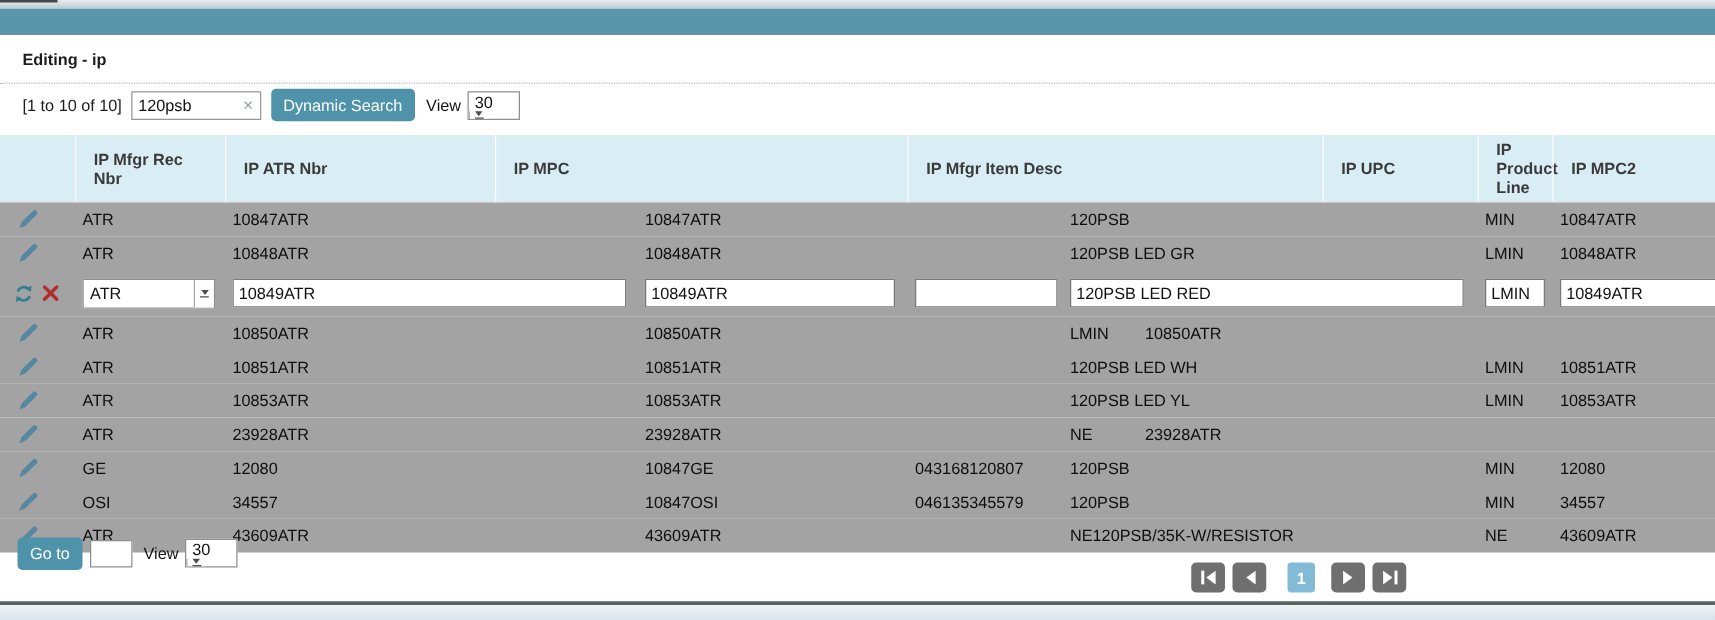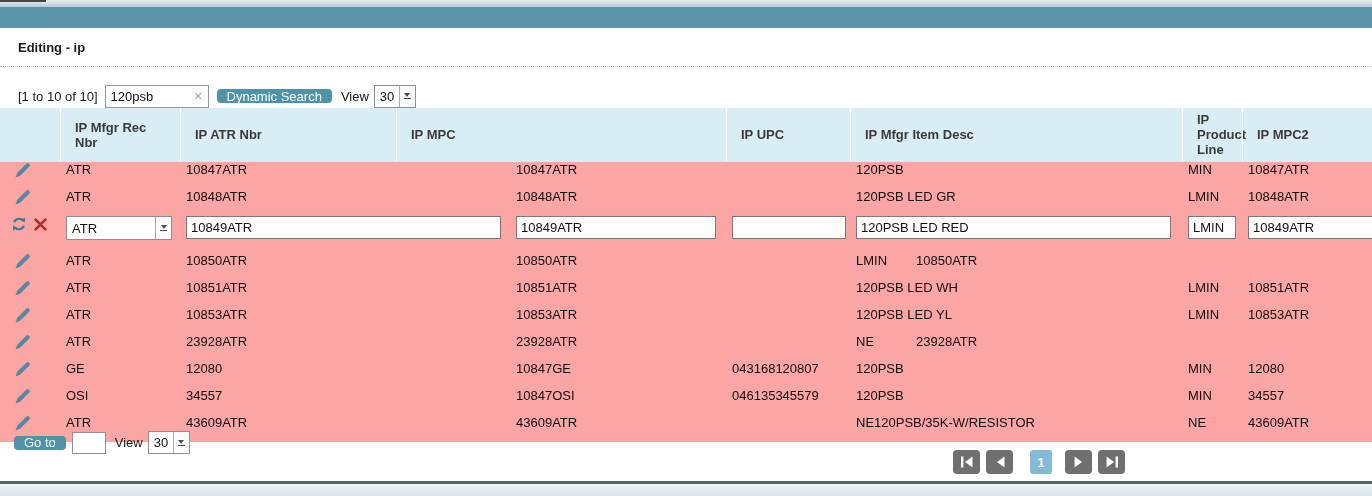--- a/index.html
+++ b/index.html
@@ -8,52 +8,52 @@
 
   
   .topstrip{position:absolute;top:0;left:0;right:0;height:7px;background:linear-gradient(#e7edef,#b7ccd4);}
   .topdark{position:absolute;top:0;left:0;width:46px;height:2px;background:#474747;}
   .tealbar{position:absolute;top:7px;left:0;right:0;height:21px;background:#5b95a9;}
 
   .page-title{position:absolute;top:40px;left:18px;font-size:13px;font-weight:bold;color:#1c1c1c;}
   .dotline{position:absolute;top:66px;left:0;right:0;border-top:1px dotted #b6b6b6;height:0;}
 
   
-  .toolbar{position:absolute;top:82px;left:18px;height:28px;display:flex;align-items:center;}
+  .toolbar{position:absolute;top:70px;left:18px;height:28px;display:flex;align-items:center;}
   .range{font-size:13px;color:#1c1c1c;margin-right:7px;white-space:nowrap;}
   .searchbox{width:104px;height:23px;border:1px solid #979797;background:#fff;display:flex;align-items:center;padding:0 5px;box-sizing:border-box;}
   .searchbox input{border:none;outline:none;width:78px;font-size:13px;font-family:inherit;color:#111;padding:0;background:transparent;}
   .clear-x{margin-left:auto;color:#9aa0a4;font-size:14px;line-height:1;cursor:default;}
-  .btn{background:#4e93aa;color:#fff;font-size:13px;border:none;border-radius:4px;height:14px;
+  .btn{background:#4e93aa;color:#fff;font-size:13px;border:none;border-radius:4px;height:26px;
        display:inline-flex;align-items:center;padding:0 10px;font-family:inherit;}
   .btn-search{margin-left:8px;}
   .lbl{font-size:13px;color:#141414;margin-left:9px;}
   .fselect{height:23px;border:1px solid #8f8f8f;background:#fff;display:inline-flex;align-items:stretch;box-sizing:border-box;}
-  .sel-sm{width:42px;margin-left:5px;}
+  .sel-sm{width:42px;margin-left:5px;flex-direction:column;}
   .sel-text{flex:1;display:flex;align-items:center;padding-left:5px;font-size:13px;color:#111;overflow:hidden;}
   .sel-arrow{width:15px;border-left:1px solid #ababab;display:flex;flex-direction:column;align-items:center;justify-content:center;gap:1px;background:#fdfdfd;}
   .tri{width:0;height:0;border-left:3.5px solid transparent;border-right:3.5px solid transparent;border-top:4px solid #4c4c4c;}
   .bar{width:7px;height:1px;background:#4c4c4c;}
 
   
   .table{position:absolute;top:108px;left:0;width:1372px;}
   .thead{display:flex;background:#d9edf4;height:53px;border-bottom:1px solid #e4e4e4;}
   .th{display:flex;align-items:center;padding:0 14px;box-sizing:border-box;font-size:13px;font-weight:bold;
       color:#3a3a3a;line-height:15px;border-left:1px solid #fff;}
   .th:first-child{border-left:none;}
   .col-actions{width:60px;flex:0 0 auto;}
   .col-mfgr{width:120px;flex:0 0 auto;}
   .col-mpc{width:330px;flex:0 0 auto;}
   .col-atr{width:216px;flex:0 0 auto;}
   .col-upc{width:124px;flex:0 0 auto;}
   .col-desc{width:332px;flex:0 0 auto;}
   .col-line{width:60px;flex:0 0 auto;}
   .col-mpc2{width:112px;flex:0 0 auto;overflow:visible;}
 
-  .trow{display:flex;align-items:flex-start;height:27px;background:#fca5a5;}
+  .trow{display:flex;align-items:center;height:27px;background:#a3a3a3;}
   .trow.editing{height:37px;}
   .cell{padding:0 6px;box-sizing:border-box;font-size:13px;color:#0e0e0e;white-space:nowrap;overflow:hidden;}
   .cell.col-mpc2{overflow:visible;}
   .cell.col-actions{display:flex;align-items:center;padding-left:14px;gap:8px;overflow:visible;}
   .trow.editing .cell.col-actions{padding-left:11px;gap:7px;}
   .icon{display:inline-flex;align-items:center;line-height:0;}
 
   .edin{height:23px;border:1px solid #7a7a7a;box-sizing:border-box;font-size:13px;font-family:inherit;
         color:#111;padding:0 4px;background:#fff;outline:none;}
   .ed-mpc{width:315px;} .ed-atr{width:200px;} .ed-upc{width:114px;} .ed-desc{width:315px;}
@@ -102,22 +102,22 @@
         </span>
     </span>
   </div>
 
   <div class="table">
     <div class="thead">
       <div class="th col-actions"></div>
       <div class="th col-mfgr">IP Mfgr Rec Nbr</div>
       <div class="th col-atr">IP ATR Nbr</div>
       <div class="th col-mpc">IP MPC</div>
+      <div class="th col-desc">IP Mfgr Item Desc</div>
       <div class="th col-upc">IP UPC</div>
-      <div class="th col-desc">IP Mfgr Item Desc</div>
       <div class="th col-line">IP Product Line</div>
       <div class="th col-mpc2">IP MPC2</div>
     </div>
     <div>
         <div class="trow">
           <div class="cell col-actions">
             <span class="icon">
               <svg width="17" height="17" viewBox="0 0 17 17">
                 <path d="M1.5 15.5 L3.2 10.8 L12.5 1.6 A1.6 1.6 0 0 1 14.8 1.6 L15.4 2.2 A1.6 1.6 0 0 1 15.4 4.5 L6.1 13.7 Z" fill="#5588a0"></path>
               </svg>

